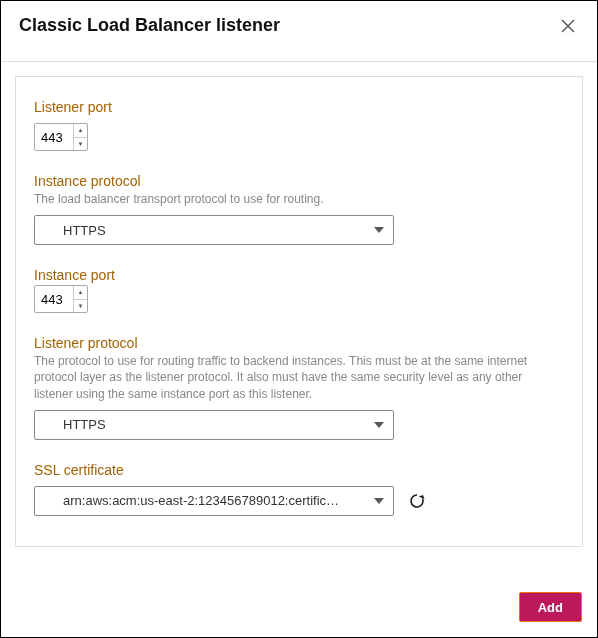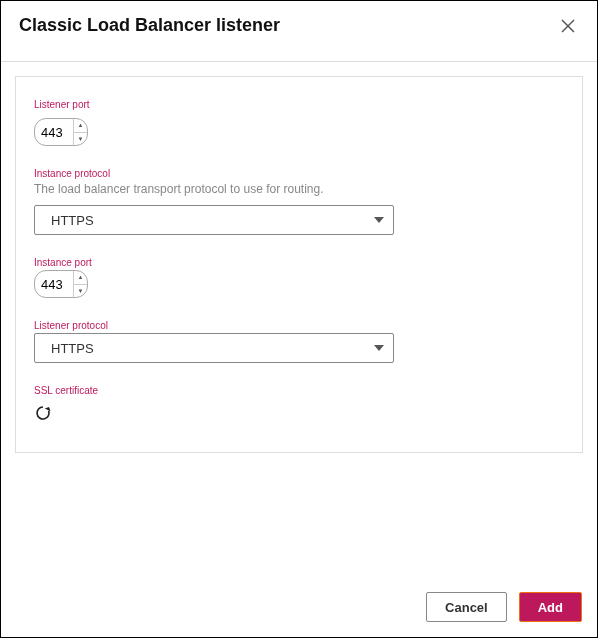--- a/index.html
+++ b/index.html
@@ -4,29 +4,29 @@
   <style>
     * { box-sizing: border-box; margin: 0; padding: 0; }
     body { font-family: "Helvetica Neue", Arial, sans-serif; font-size: 13px; color: #333; background: #fff; width: 598px; height: 638px; overflow: hidden; border: 1px solid #000; }
     .modal-header { display: flex; align-items: center; justify-content: space-between; padding: 14px 18px 25px 18px; border-bottom: 1px solid #ddd; }
     .modal-title { font-size: 18px; font-weight: bold; color: #111; }
     .close-x { font-size: 20px; color: #555; cursor: pointer; line-height: 1; padding: 2px 4px; }
     .modal-body-wrap { padding: 14px 14px 0 14px; }
     .modal-body { border: 1px solid #ddd; padding: 22px 18px 26px 18px; }
     .field { margin-bottom: 22px; }
     .field:last-child { margin-bottom: 4px; }
-    .field-label { font-size: 10px; color: #be185d; margin-bottom: 2px; }
+    .field-label { font-size: 14px; color: #a16207; margin-bottom: 2px; }
     .field-desc { font-size: 12px; color: #888; line-height: 1.35; margin-bottom: 8px; }
     .field-label.no-desc { margin-bottom: 8px; }
-    .num-input { display: inline-flex; align-items: center; border: 1px solid #aaa; border-radius: 12px; height: 28px; }
+    .num-input { display: inline-flex; align-items: center; border: 1px solid #aaa; border-radius: 2px; height: 28px; }
     .num-input input { border: none; width: 38px; padding: 4px 6px; font-size: 13px; outline: none; background: transparent; }
     .num-spin { display: flex; flex-direction: column; border-left: 1px solid #ccc; width: 14px; height: 100%; }
     .num-spin .arr { flex: 1; display: flex; align-items: center; justify-content: center; font-size: 6px; color: #555; cursor: pointer; line-height: 1; }
     .num-spin .arr:first-child { border-bottom: 1px solid #ccc; }
-    .select { display: flex; align-items: center; justify-content: space-between; border: 1px solid #888; border-radius: 2px; height: 30px; padding: 0 8px 0 16px; cursor: pointer; background: #fff; }
+    .select { display: flex; align-items: center; justify-content: space-between; border: 1px solid #888; border-radius: 2px; height: 30px; padding: 0 8px 0 28px; cursor: pointer; background: #fff; }
     .select .sel-text { font-size: 13px; color: #333; white-space: nowrap; overflow: hidden; text-overflow: ellipsis; }
     .select .caret { color: #555; }
     .select.proto { width: 360px; }
     .select.ssl { width: 360px; }
     .ssl-row { display: flex; align-items: center; gap: 14px; }
     .refresh-ic { cursor: pointer; color: #222; display: inline-flex; }
     .modal-footer { display: flex; justify-content: flex-end; align-items: center; gap: 12px; padding: 16px 16px 16px 16px; position: absolute; bottom: 0; right: 0; width: 598px; }
     .btn { height: 30px; padding: 0 18px; font-size: 13px; border-radius: 2px; cursor: pointer; display: inline-flex; align-items: center; justify-content: center; }
     .btn-cancel { background: #fff; border: 1px solid #888; color: #333; font-weight: bold; }
     .btn-add { background: #be185d; border: 1px solid #ec7211; color: #fff; font-weight: bold; }
@@ -78,41 +78,49 @@
         <input type="text" value="443" style="">
         <div class="num-spin">
           <div class="arr">▲</div>
           <div class="arr">▼</div>
         </div>
       </div>
     </div>
 
     <div class="field">
       <div class="field-label">Listener protocol</div>
+      <div class="field-desc">The protocol to use for routing traffic to backend instances. This must be at the same internet protocol layer as the listener protocol. It also must have the same security level as any other listener using the same instance port as this listener.</div>
       <div class="select proto">
         <span class="sel-text">HTTPS</span>
         <span class="caret">
           <svg width="12" height="8" viewBox="0 0 12 8">
               <polygon points="1,1 11,1 6,7" fill="#555"></polygon>
             </svg>
         </span>
       </div>
     </div>
 
     <div class="field">
       <div class="field-label no-desc">SSL certificate</div>
       <div class="ssl-row">
+        <div class="select ssl">
+          <span class="sel-text">arn:aws:acm:us-east-2:123456789012:certific…</span>
+          <span class="caret">
+            <svg width="12" height="8" viewBox="0 0 12 8">
+                <polygon points="1,1 11,1 6,7" fill="#555"></polygon>
+              </svg>
+          </span>
+        </div>
         <span class="refresh-ic">
           <svg width="18" height="18" viewBox="0 0 24 24">
             <path d="M12 4 A8 8 0 1 0 19.5 9" fill="none" stroke="#222" stroke-width="2.2"></path>
             <polygon points="14,4 20,4 20,10" fill="#222" transform="rotate(-20 20 4)"></polygon>
           </svg>
         </span>
       </div>
     </div>
 
   </div>
 </div>
 
 <div class="modal-footer">
-  <div class="btn btn-cancel">Cancel</div>
   <div class="btn btn-add">Add</div>
 </div>
 
 </body></html>

